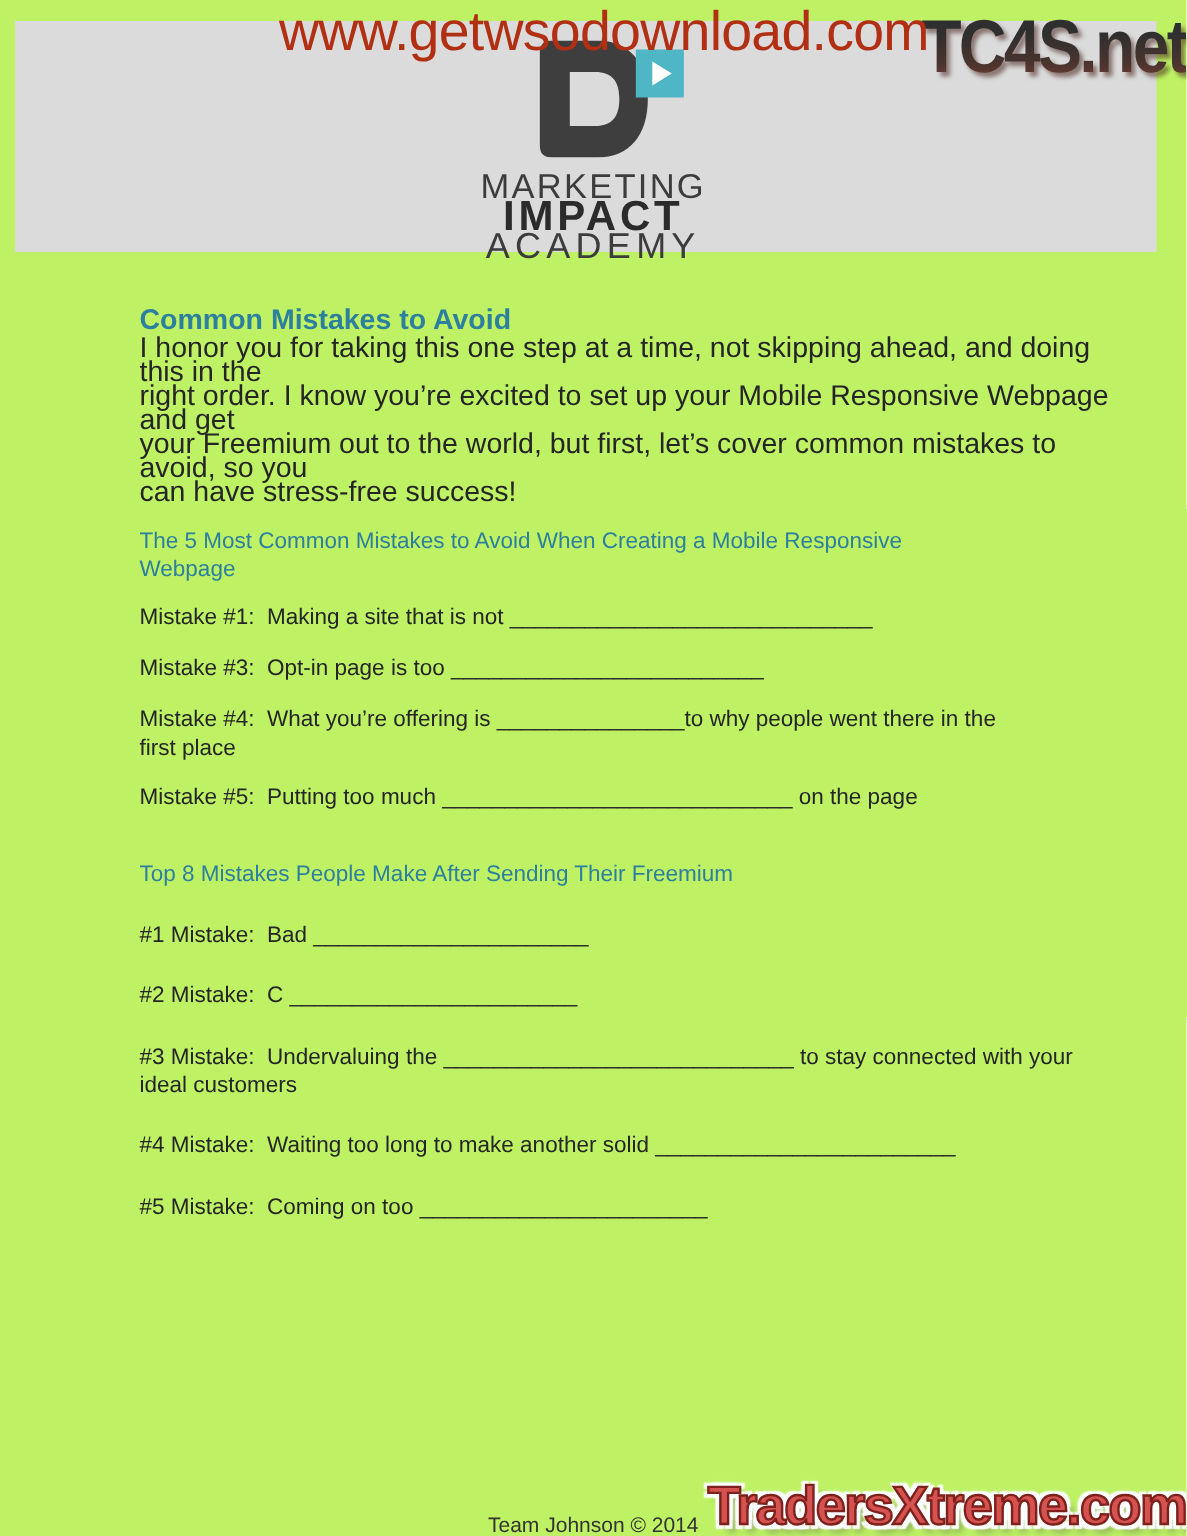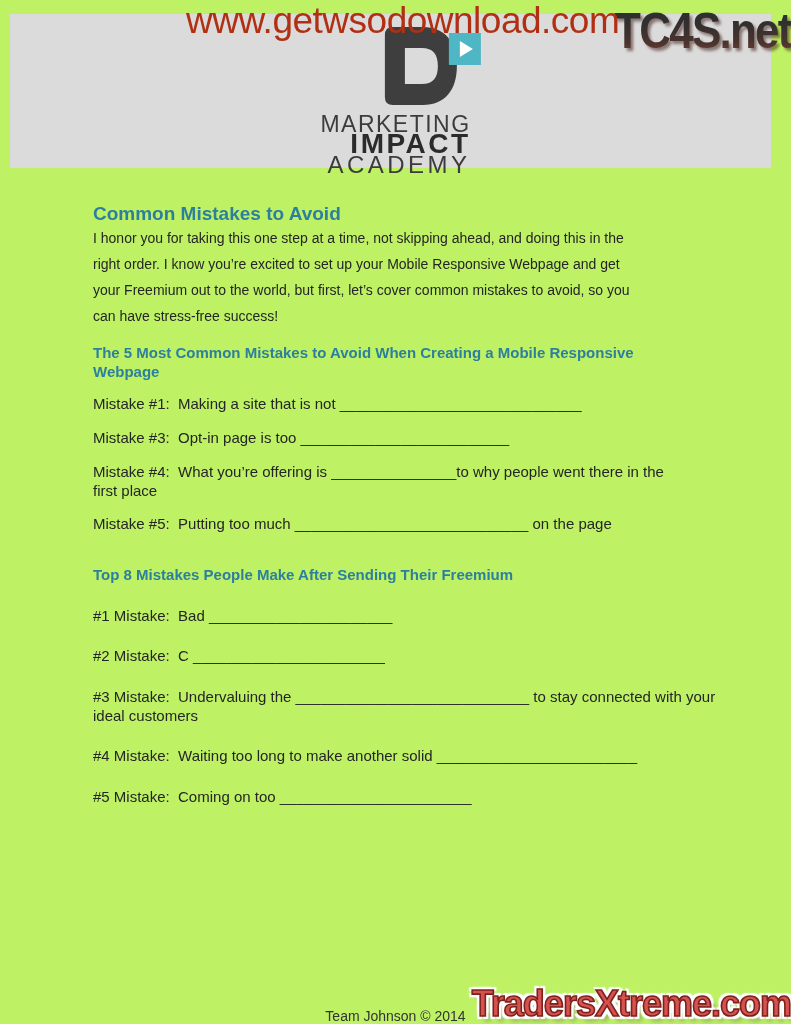--- a/index.html
+++ b/index.html
@@ -48,21 +48,21 @@
     z-index: 4;
   }
 
   
   .logo {
     position: absolute;
     left: 50%; top: 27px;
     transform: translateX(-50%);
     display: flex;
     flex-direction: column;
-    align-items: flex-end;
+    align-items: center;
     z-index: 2;
   }
   .logo-mark { position: relative; width: 100px; height: 78px; }
   .logo-d { position: absolute; left: 12px; top: 0; }
   .logo-play-square {
     position: absolute;
     left: 78px; top: 6px;
     width: 32px; height: 32px;
     background: #4fb6c6;
     display: flex; align-items: center; justify-content: center;
@@ -84,30 +84,30 @@
     left: 93px; top: 202px;
     width: 650px;
   }
   .doc-title {
     font-size: 19px;
     line-height: 23px;
     font-weight: bold;
     color: #2d7f9e;
   }
   .doc-intro {
-    font-size: 14px;
-    line-height: 26px;
+    font-size: 19px;
+    line-height: 16px;
     white-space: pre-wrap;
     margin-bottom: 15px;
     color: #252525;
   }
   .section-heading {
     font-size: 15px;
     line-height: 18.7px;
-    font-weight: bold;
+    font-weight: normal;
     color: #2d7f9e;
     white-space: pre-wrap;
     margin-bottom: 14px;
   }
   .section-heading.s2 { margin-top: 32px; margin-bottom: 22px; }
   .mistake-item {
     font-size: 15px;
     line-height: 18.7px;
     white-space: pre-wrap;
     margin-bottom: 15px;

